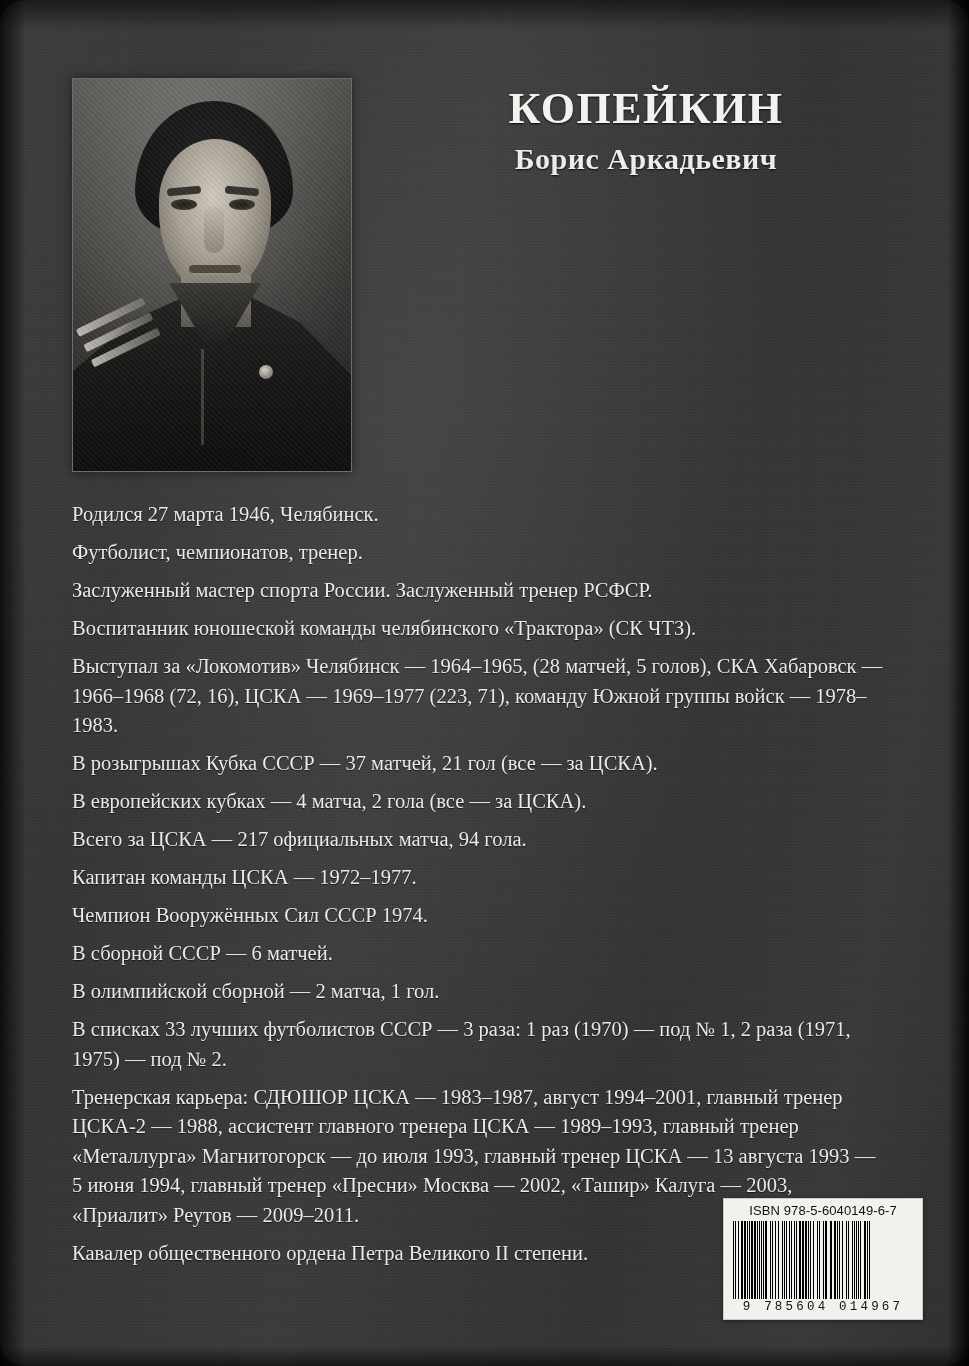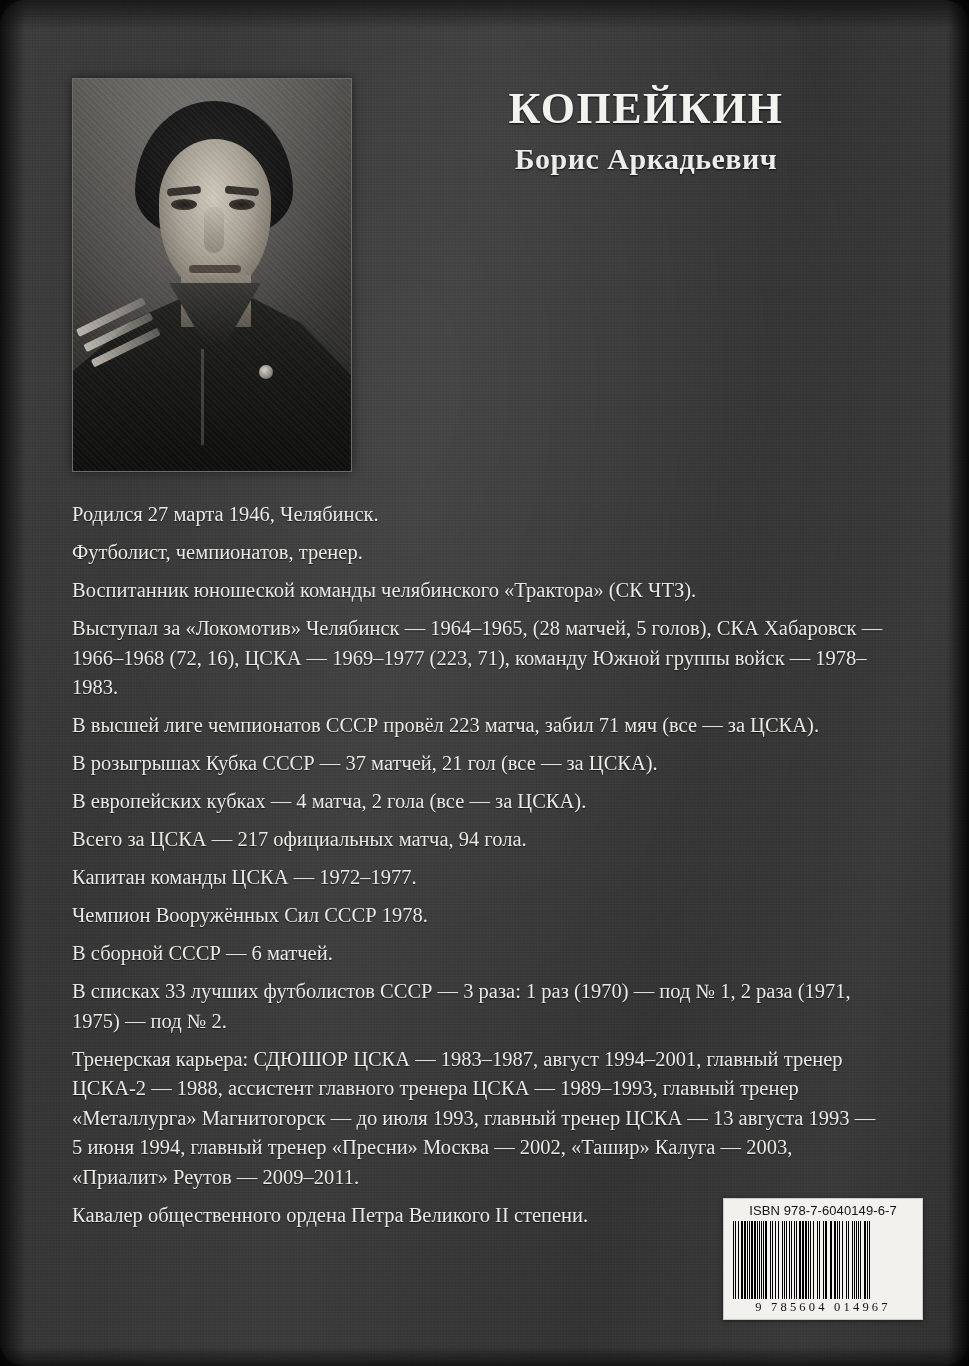--- a/index.html
+++ b/index.html
@@ -250,21 +250,21 @@
     align-items: stretch;
     gap: 0;
     padding: 0 3px;
   }
   #bars i {
     display: block;
     background: #000;
     height: 100%;
   }
   #barcode-digits {
-    font-family: Liberation Serif, serif;
+    font-family: Liberation Mono, monospace;
     font-size: 12.5px;
     color: #111;
     letter-spacing: 3.2px;
     text-align: center;
     margin-top: 1px;
     white-space: nowrap;
   }
 </style>
 </head>
 <body>
@@ -301,36 +301,37 @@
     <div id="title-block">
       <h1 id="surname">КОПЕЙКИН</h1>
       <h2 id="firstname">Борис Аркадьевич</h2>
     </div>
 
   </div>
 
   <div id="bio">
     <p class="tight">Родился 27 марта 1946, Челябинск.</p>
     <p class="tight">Футболист, чемпионатов, тренер.</p>
+    <p class="tight">Заслуженный мастер спорта России. Заслуженный тренер РСФСР.</p>
     <p class="tight">Воспитанник юношеской команды челябинского «Трактора» (СК ЧТЗ).</p>
     <p class="tight">Выступал за «Локомотив» Челябинск — 1964–1965, (28 матчей, 5 голов), СКА Хабаровск — 1966–1968 (72, 16), ЦСКА — 1969–1977 (223, 71), команду Южной группы войск — 1978–1983.</p>
-    <p class="tight">В высшей лиге чемпионатов СССР провёл 223 матча, забил 71 мяч (все — за ЦСКА).</p>
     <p class="tight">В розыгрышах Кубка СССР — 37 матчей, 21 гол (все — за ЦСКА).</p>
     <p class="tight">В европейских кубках — 4 матча, 2 гола (все — за ЦСКА).</p>
     <p class="tight">Всего за ЦСКА — 217 официальных матча, 94 гола.</p>
     <p class="tight">Капитан команды ЦСКА — 1972–1977.</p>
-    <p class="tight">Чемпион Вооружённых Сил СССР 1978.</p>
+    <p class="tight">Чемпион Вооружённых Сил СССР 1974.</p>
     <p class="tight">В сборной СССР — 6 матчей.</p>
+    <p class="tight">В олимпийской сборной — 2 матча, 1 гол.</p>
     <p class="tight">В списках 33 лучших футболистов СССР — 3 раза: 1 раз (1970) — под № 1, 2 раза (1971, 1975) — под № 2.</p>
     <p class="tight">Тренерская карьера: СДЮШОР ЦСКА — 1983–1987, август 1994–2001, главный тренер ЦСКА-2 — 1988, ассистент главного тренера ЦСКА — 1989–1993, главный тренер «Металлурга» Магнитогорск — до июля 1993, главный тренер ЦСКА — 13 августа 1993 — 5 июня 1994, главный тренер «Пресни» Москва — 2002, «Ташир» Калуга — 2003, «Приалит» Реутов — 2009–2011.</p>
     <p class="tight">Кавалер общественного ордена Петра Великого II степени.</p>
   </div>
 
   <div id="barcode-box">
-    <div id="isbn-text">ISBN 978-7-6040149-6-7</div>
+    <div id="isbn-text">ISBN 978-5-6040149-6-7</div>
     <div id="bars">
         <i style="width: 1px;"></i>
         <i style="width: 1px; background: transparent;"></i>
         <i style="width: 1px;"></i>
         <i style="width: 2px; background: transparent;"></i>
         <i style="width: 1px;"></i>
         <i style="width: 2px; background: transparent;"></i>
         <i style="width: 2px;"></i>
         <i style="width: 1px; background: transparent;"></i>
         <i style="width: 2px;"></i>

